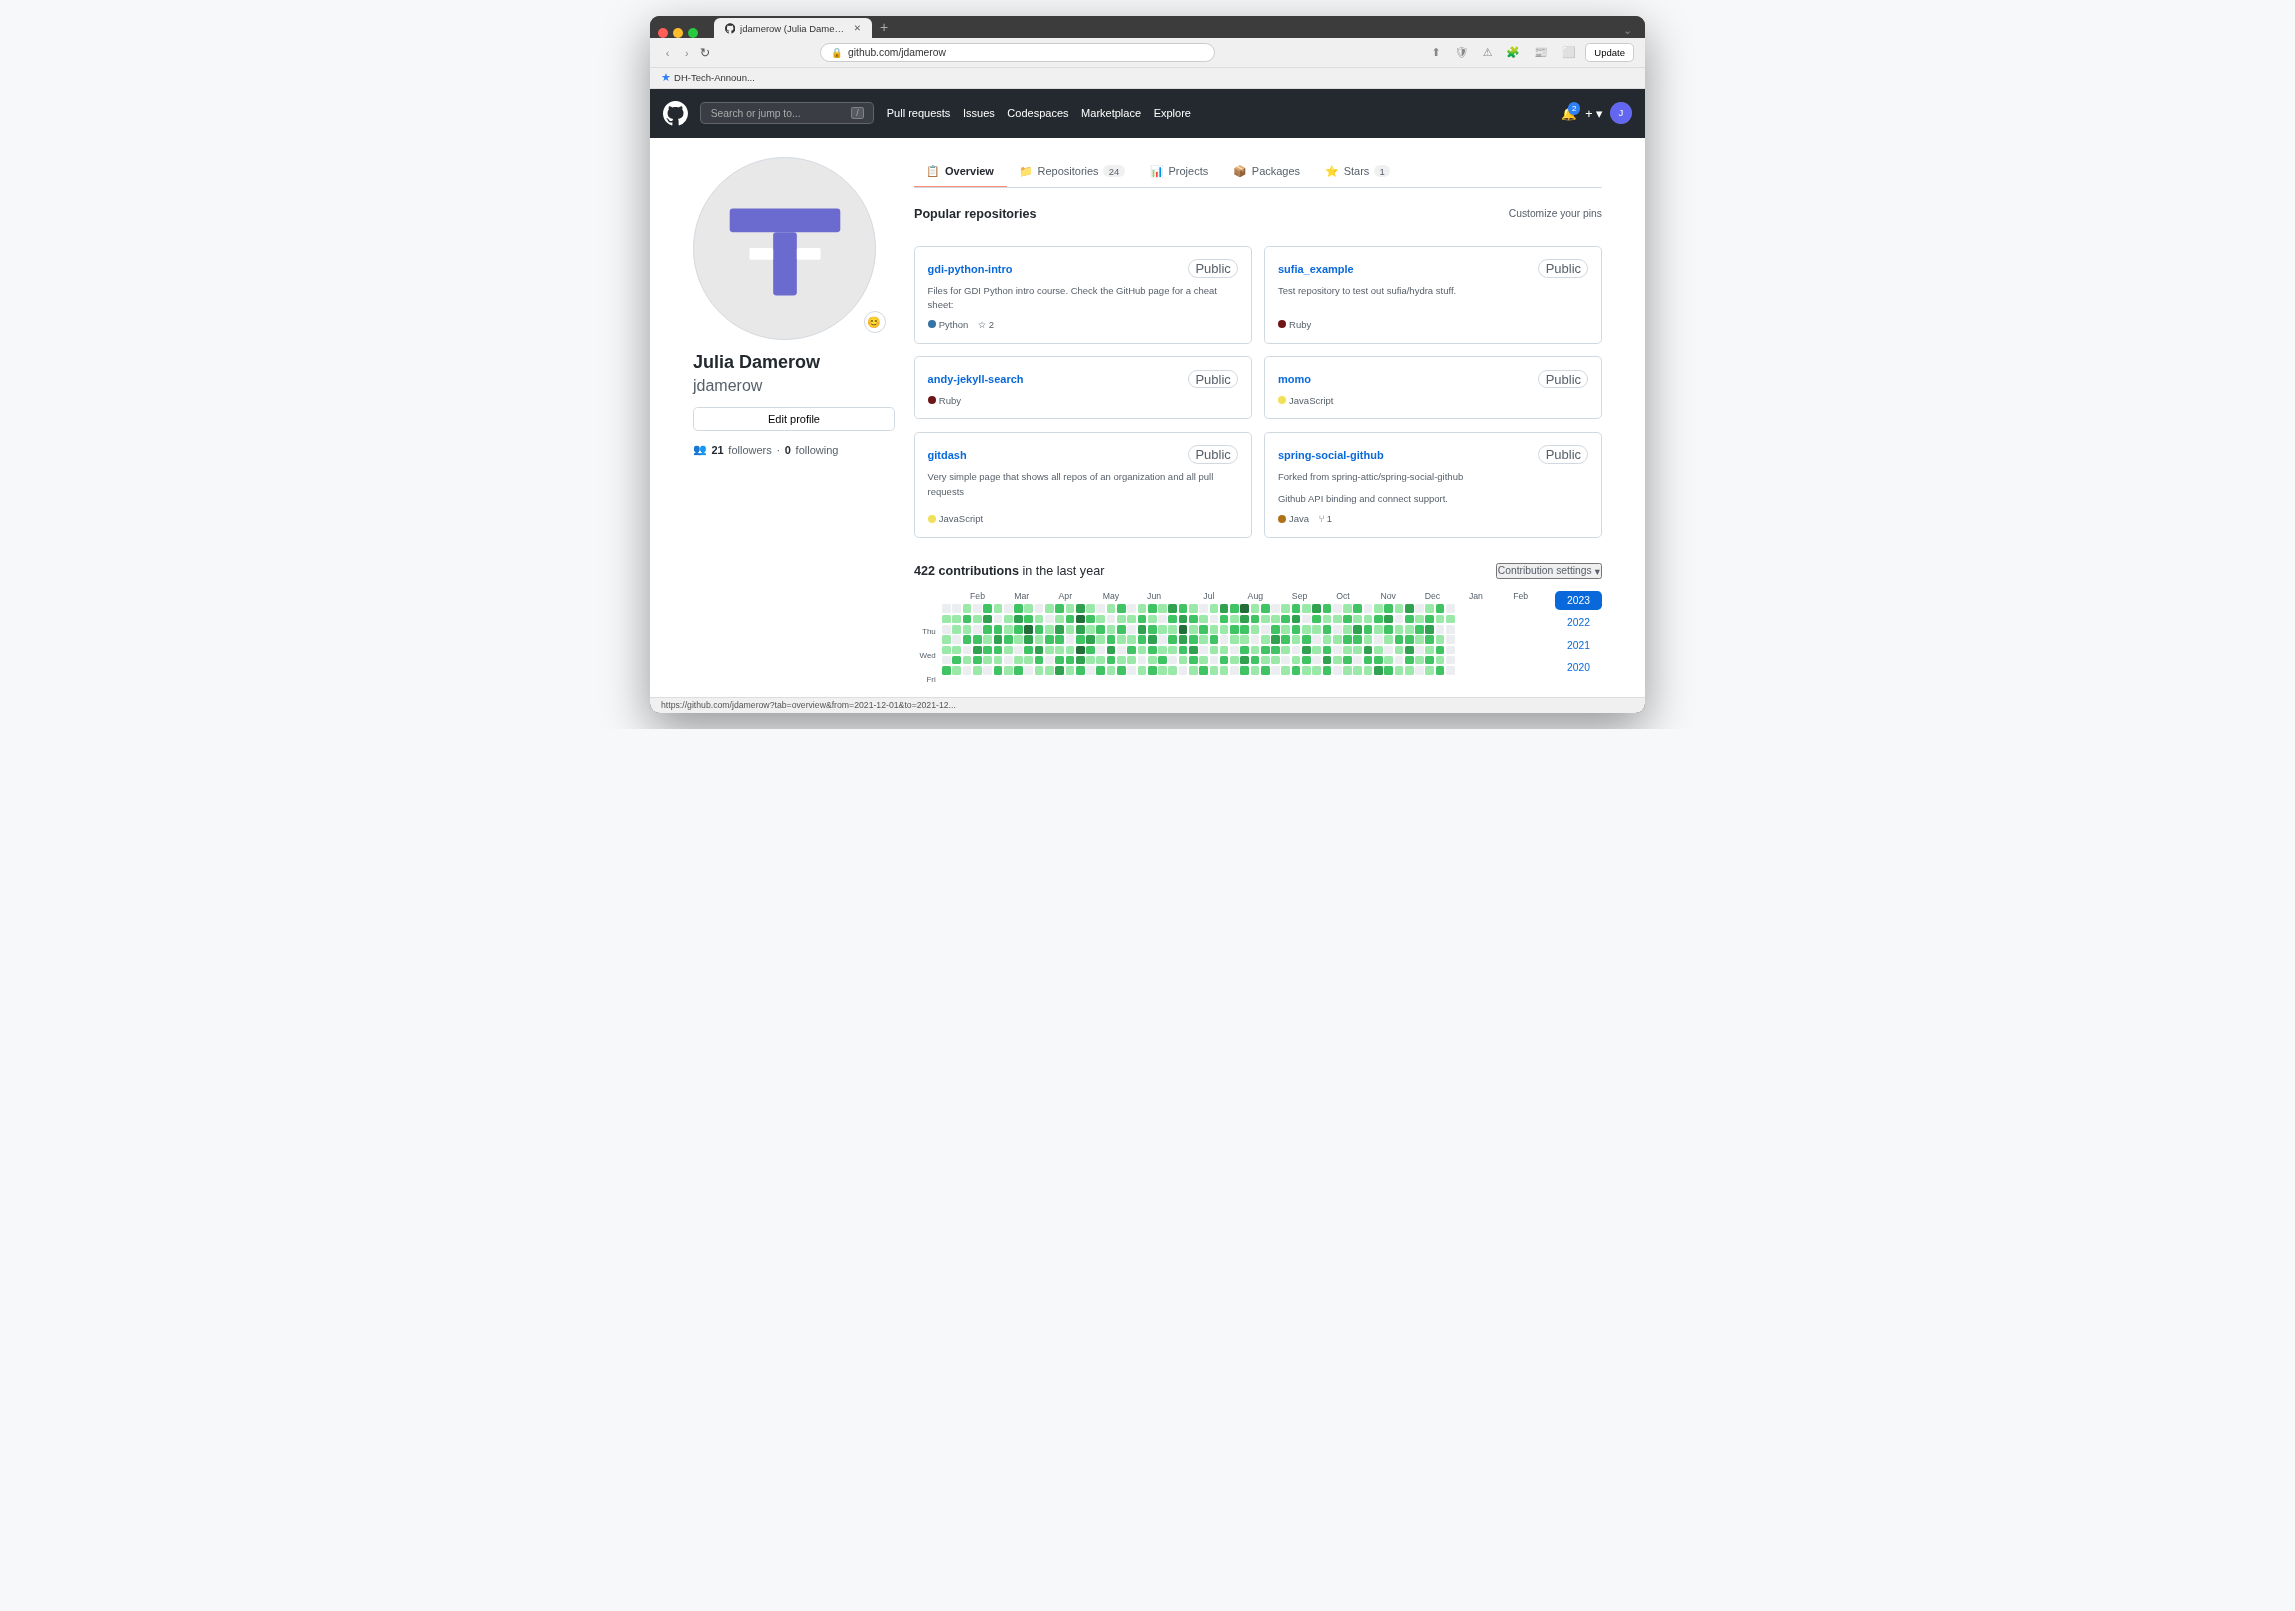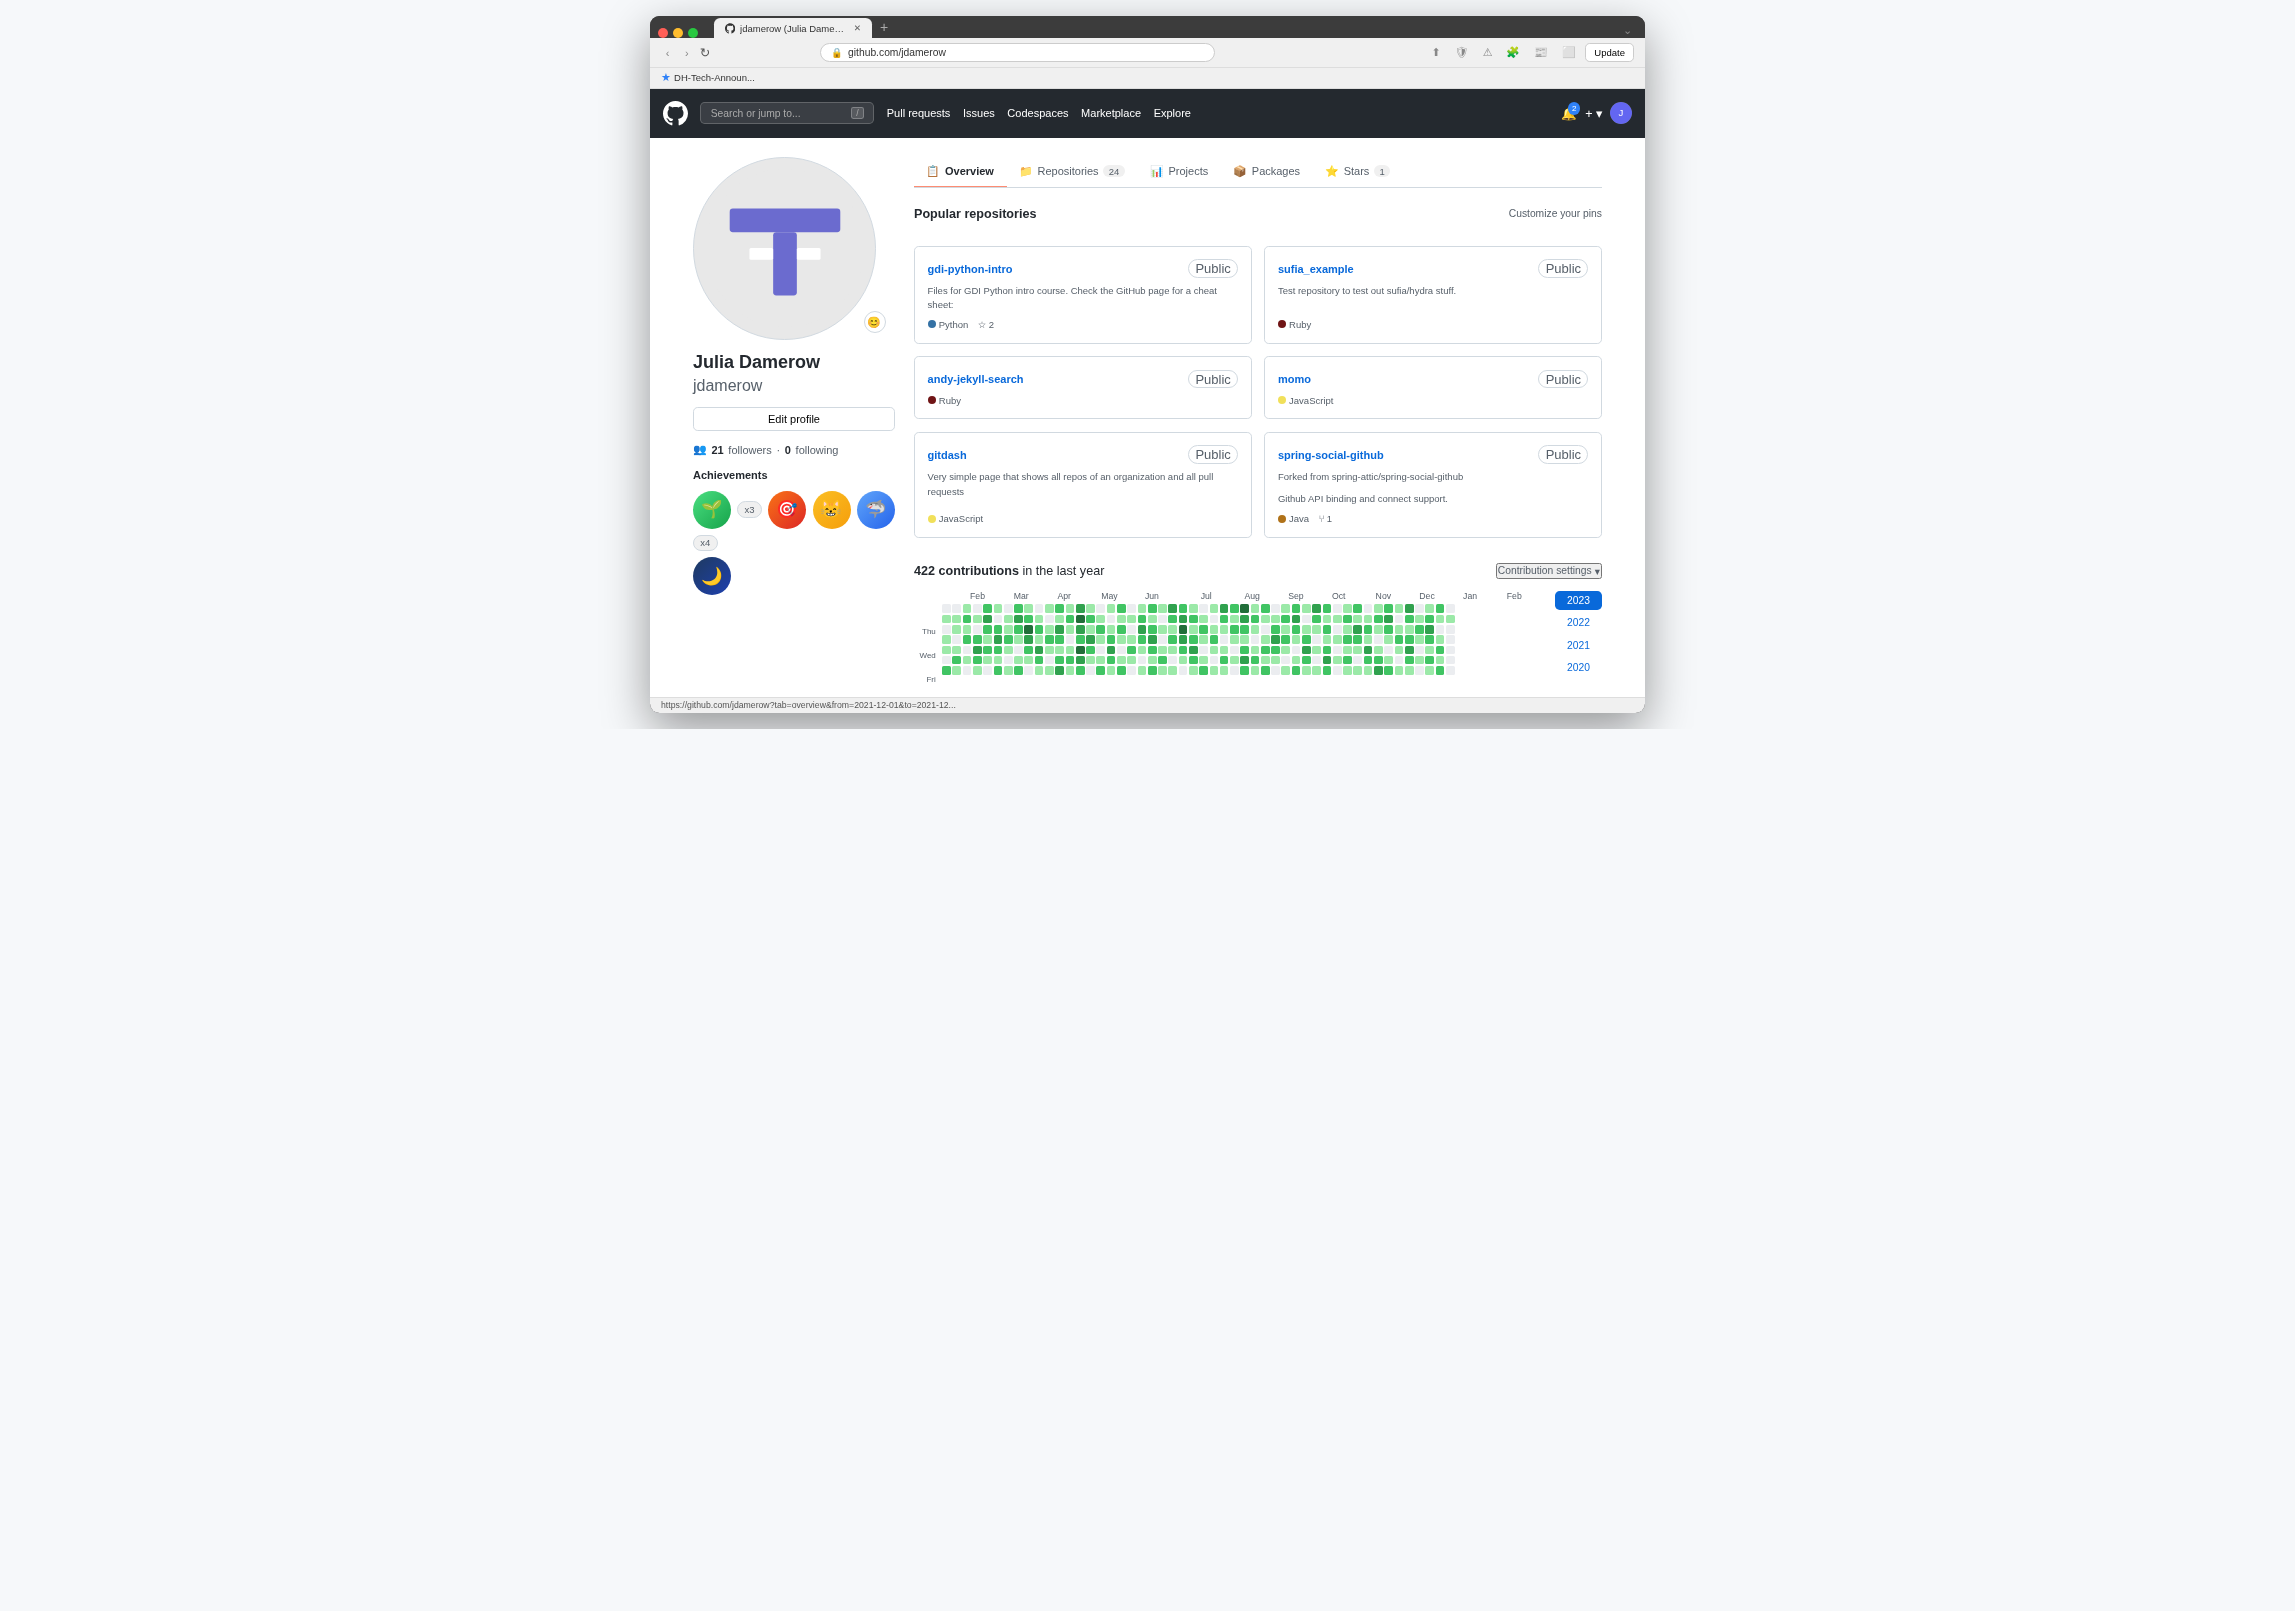--- a/index.html
+++ b/index.html
@@ -228,44 +228,20 @@
 
         <div class="followers-row">
           <span class="followers-icon">👥</span>
           <span class="followers-count">21</span>
           <span> followers</span>
           <span class="followers-sep">·</span>
           <span class="followers-count">0</span>
           <span> following</span>
         </div>
 
-        <div class="achievements-section">
-          <div class="achievements-title">Achievements</div>
-          <div class="achievements-row">
-            <div class="achievement-badge badge-grass">
-              <div class="badge-inner">🌱</div>
-            </div>
-            <span class="badge-count">x3</span>
-            <div class="achievement-badge badge-yolo">
-              <div class="badge-inner">🎯</div>
-            </div>
-            <div class="achievement-badge badge-star">
-              <div class="badge-inner">😸</div>
-            </div>
-            <div class="achievement-badge badge-blue">
-              <div class="badge-inner">🦈</div>
-            </div>
-            <span class="badge-count">x4</span>
-          </div>
-          <div style="margin-top:6.3px;">
-            <div class="achievement-badge badge-night" style="display:inline-flex;">
-              <div class="badge-inner">🌙</div>
-            </div>
-          </div>
-        </div>
       </div>
 
       <div class="main-content">
 
         <div class="profile-tabs">
           <div class="profile-tab active">
             <span>📋</span>
             <span>Overview</span>
           </div>
           <div class="profile-tab">
@@ -398,21 +374,21 @@
               <span>Contribution settings</span>
               <span>▾</span>
             </button>
           </div>
 
           <div class="contribution-graph-wrapper">
             <div class="contribution-graph">
 
               <div class="graph-months">
                 <div style="width:28px; flex-shrink:0;"></div>
-                <div style="display:flex; flex:1; gap:5px;">
+                <div style="display:flex; flex:1; gap:12px;">
                   <span style="flex:1; font-size:8.7px; color:#57606a;">Feb</span>
                   <span style="flex:1; font-size:8.7px; color:#57606a;">Mar</span>
                   <span style="flex:1; font-size:8.7px; color:#57606a;">Apr</span>
                   <span style="flex:1; font-size:8.7px; color:#57606a;">May</span>
                   <span style="flex:1; font-size:8.7px; color:#57606a;">Jun</span>
                   <span style="flex:1; font-size:8.7px; color:#57606a;margin-left:12px;">Jul</span>
                   <span style="flex:1; font-size:8.7px; color:#57606a;">Aug</span>
                   <span style="flex:1; font-size:8.7px; color:#57606a;">Sep</span>
                   <span style="flex:1; font-size:8.7px; color:#57606a;">Oct</span>
                   <span style="flex:1; font-size:8.7px; color:#57606a;">Nov</span>

